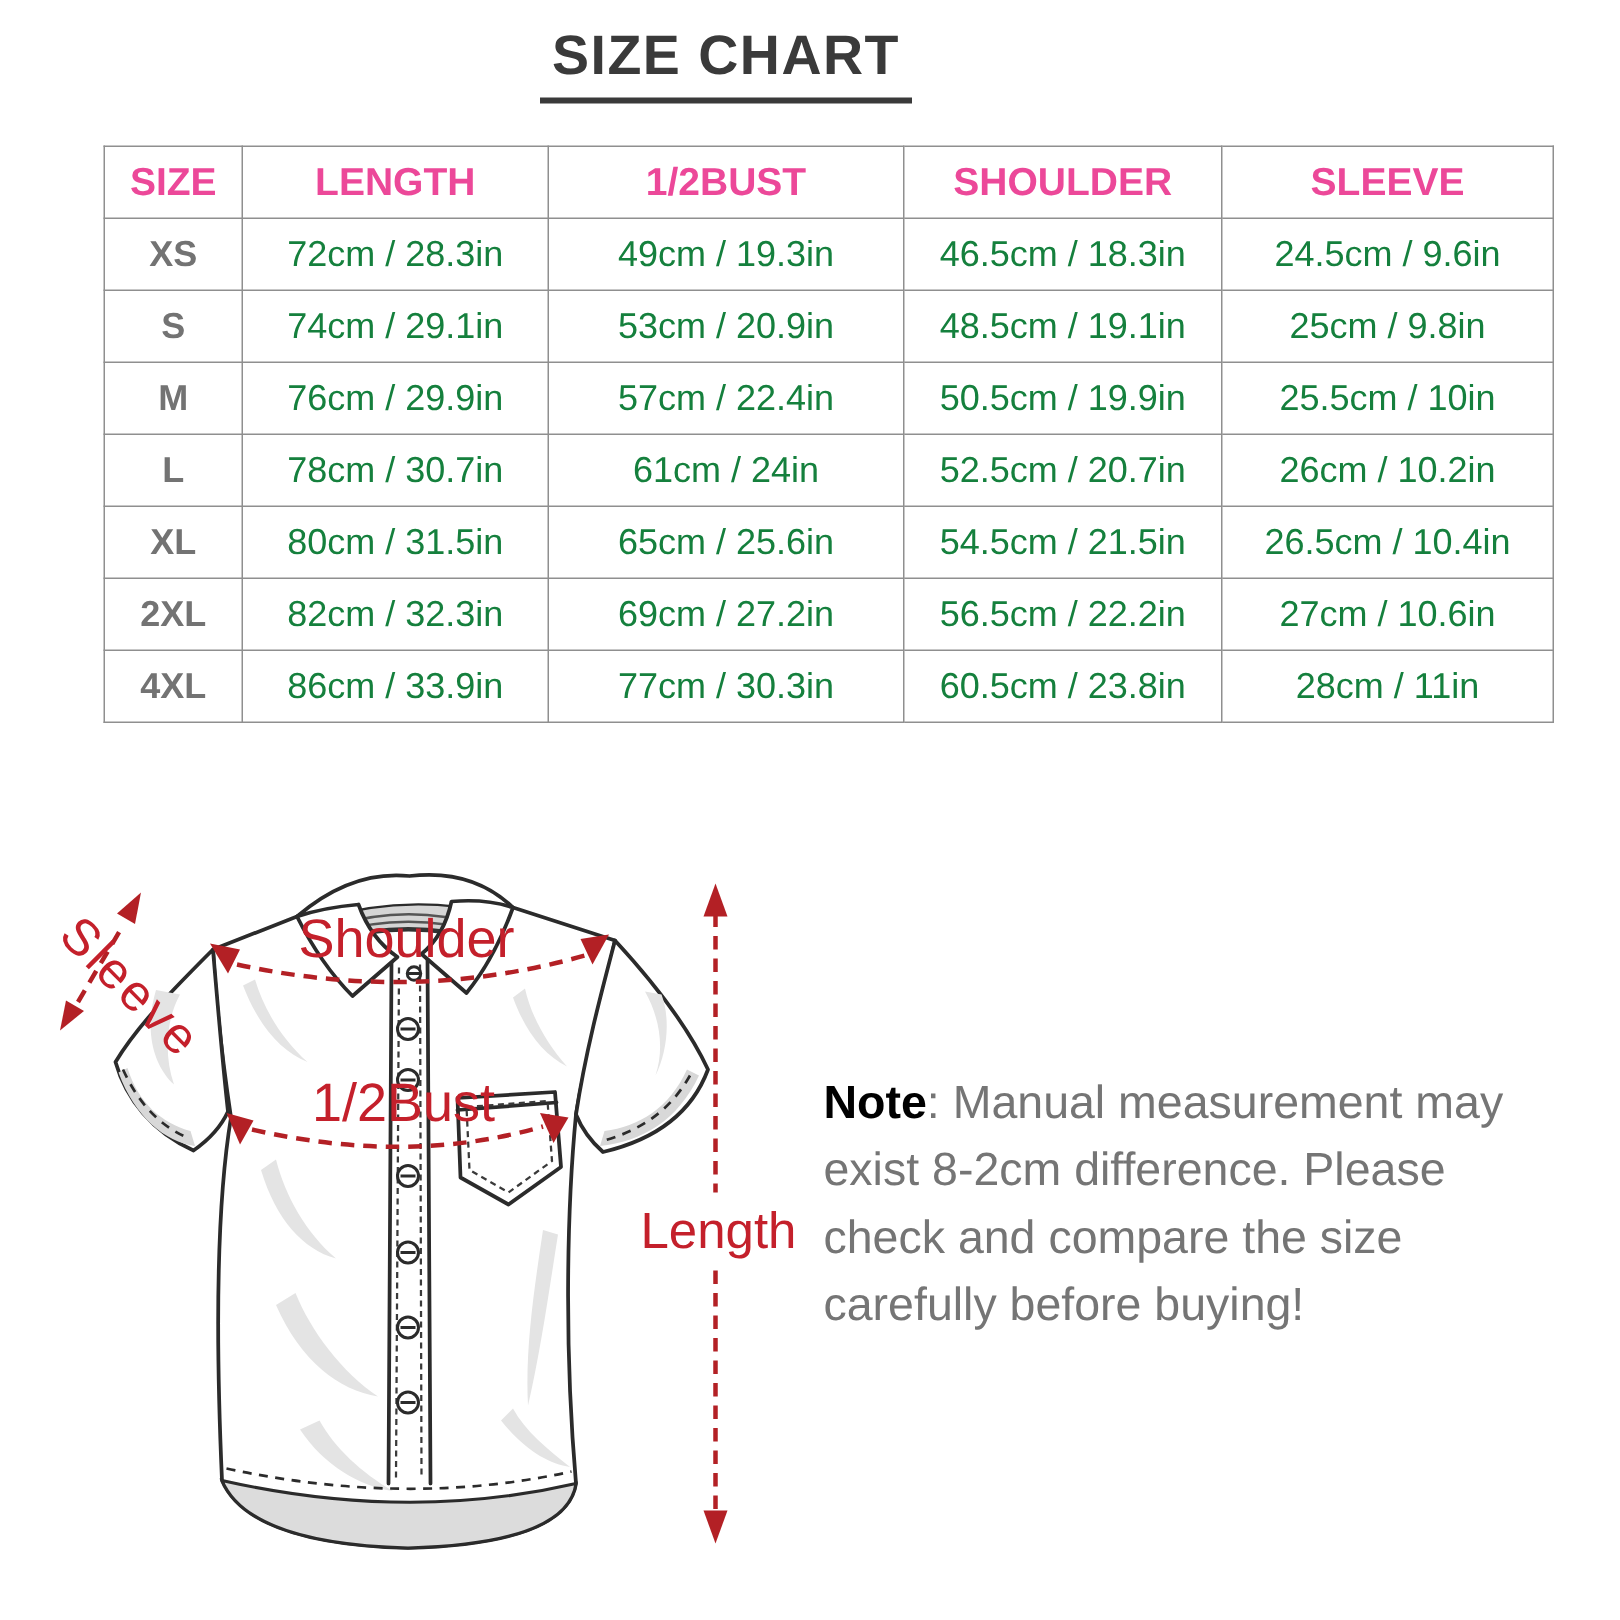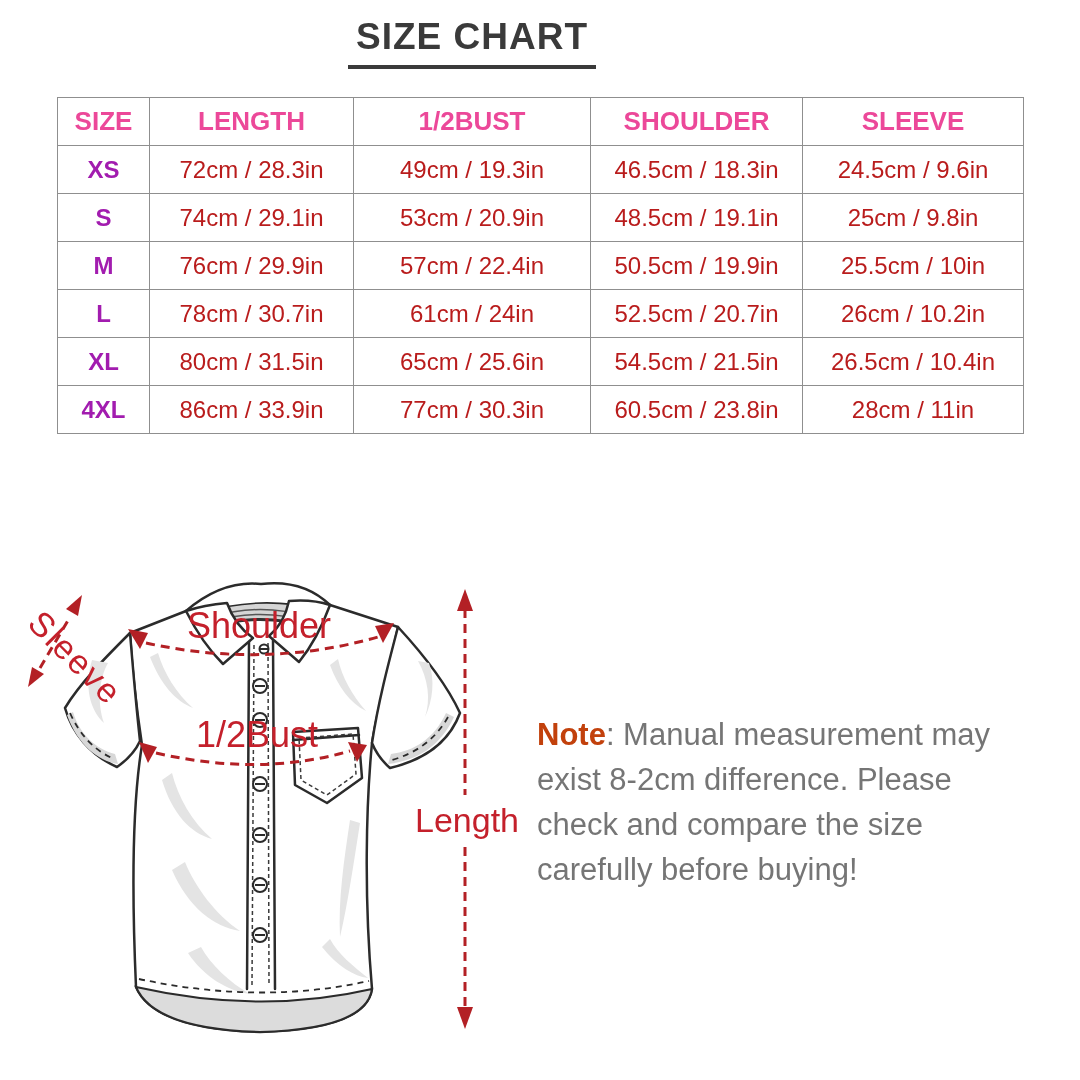--- a/index.html
+++ b/index.html
@@ -2,66 +2,66 @@
 <html><head>
 <meta charset="utf-8">
 <style>
   * { margin: 0; padding: 0; box-sizing: border-box; }
   html, body { background: #ffffff; }
   body {
     width: 1080px; height: 1080px;
     font-family: "Liberation Sans", sans-serif;
     position: relative; overflow: hidden;
   }
-  .stage { position: absolute; left: 0; top: 0; width: 944px; height: 1080px; }
+  .stage { position: absolute; left: 12px; top: 0; width: 944px; height: 1080px; }
 
   
   .title-wrap { position: absolute; left: 0; right: 0; top: 16px; text-align: center; }
   .title {
     display: inline-block;
     font-size: 37px; font-weight: bold; color: #3a3a3a;
     letter-spacing: 1px;
     padding: 0 8px 7px 8px;
     border-bottom: 4px solid #3a3a3a;
   }
 
   
   .size-table {
     position: absolute; left: 57px; top: 97px;
     width: 966px; border-collapse: collapse; table-layout: fixed;
   }
   .size-table td, .size-table th {
     border: 1px solid #8f8f8f;
     height: 48px;
     text-align: center; vertical-align: middle;
-    font-size: 24px; color: #b91c1c; font-weight: normal;
+    font-size: 24px; color: #15803d; font-weight: normal;
     overflow: hidden; white-space: nowrap;
   }
   .size-table th { font-size: 26px; font-weight: bold; color: #ec4899; }
-  .size-table td.size-col { font-weight: bold; color: #a21caf; }
+  .size-table td.size-col { font-weight: bold; color: #737373; }
 
   
   .shirt-svg { position: absolute; left: 20px; top: 565px; width: 500px; height: 500px; }
   .outline { fill: none; stroke: #2b2b2b; stroke-width: 2.5; stroke-linejoin: round; stroke-linecap: round; }
   .fillwhite { fill: #ffffff; }
   .seam { fill: none; stroke: #2b2b2b; stroke-width: 1.8; stroke-dasharray: 6 5; }
   .stitch { fill: none; stroke: #3a3a3a; stroke-width: 1.5; stroke-dasharray: 4 3; }
   .wrinkle { fill: #e4e4e4; stroke: none; }
   .shade { fill: #d8d8d8; stroke: none; }
   .red-dash { fill: none; stroke: #b32025; stroke-width: 3; stroke-dasharray: 9 6; }
   .red-head { fill: #b32025; stroke: none; }
   .red-label { fill: #c4202b; font-family: "Liberation Sans", sans-serif; font-size: 36px; }
   .red-label.small { font-size: 34px; }
 
   
   .note {
     position: absolute; left: 537px; top: 712px; width: 492px;
     font-size: 31px; line-height: 45px; color: #757575;
   }
-  .note b { color: #c2410c; }
+  .note b { color: #000000; }
 </style>
 </head>
 <body>
 
 <div class="stage">
 
   <div class="title-wrap">
     <span class="title">SIZE CHART</span>
   </div>
 
@@ -110,20 +110,27 @@
       <td>26cm / 10.2in</td>
     </tr>
     <tr>
       <td class="size-col">XL</td>
       <td>80cm / 31.5in</td>
       <td>65cm / 25.6in</td>
       <td>54.5cm / 21.5in</td>
       <td>26.5cm / 10.4in</td>
     </tr>
     <tr>
+      <td class="size-col">2XL</td>
+      <td>82cm / 32.3in</td>
+      <td>69cm / 27.2in</td>
+      <td>56.5cm / 22.2in</td>
+      <td>27cm / 10.6in</td>
+    </tr>
+    <tr>
       <td class="size-col">4XL</td>
       <td>86cm / 33.9in</td>
       <td>77cm / 30.3in</td>
       <td>60.5cm / 23.8in</td>
       <td>28cm / 11in</td>
     </tr>
   </tbody>
     </table>
 
   <svg class="shirt-svg" viewBox="0 0 500 500">

